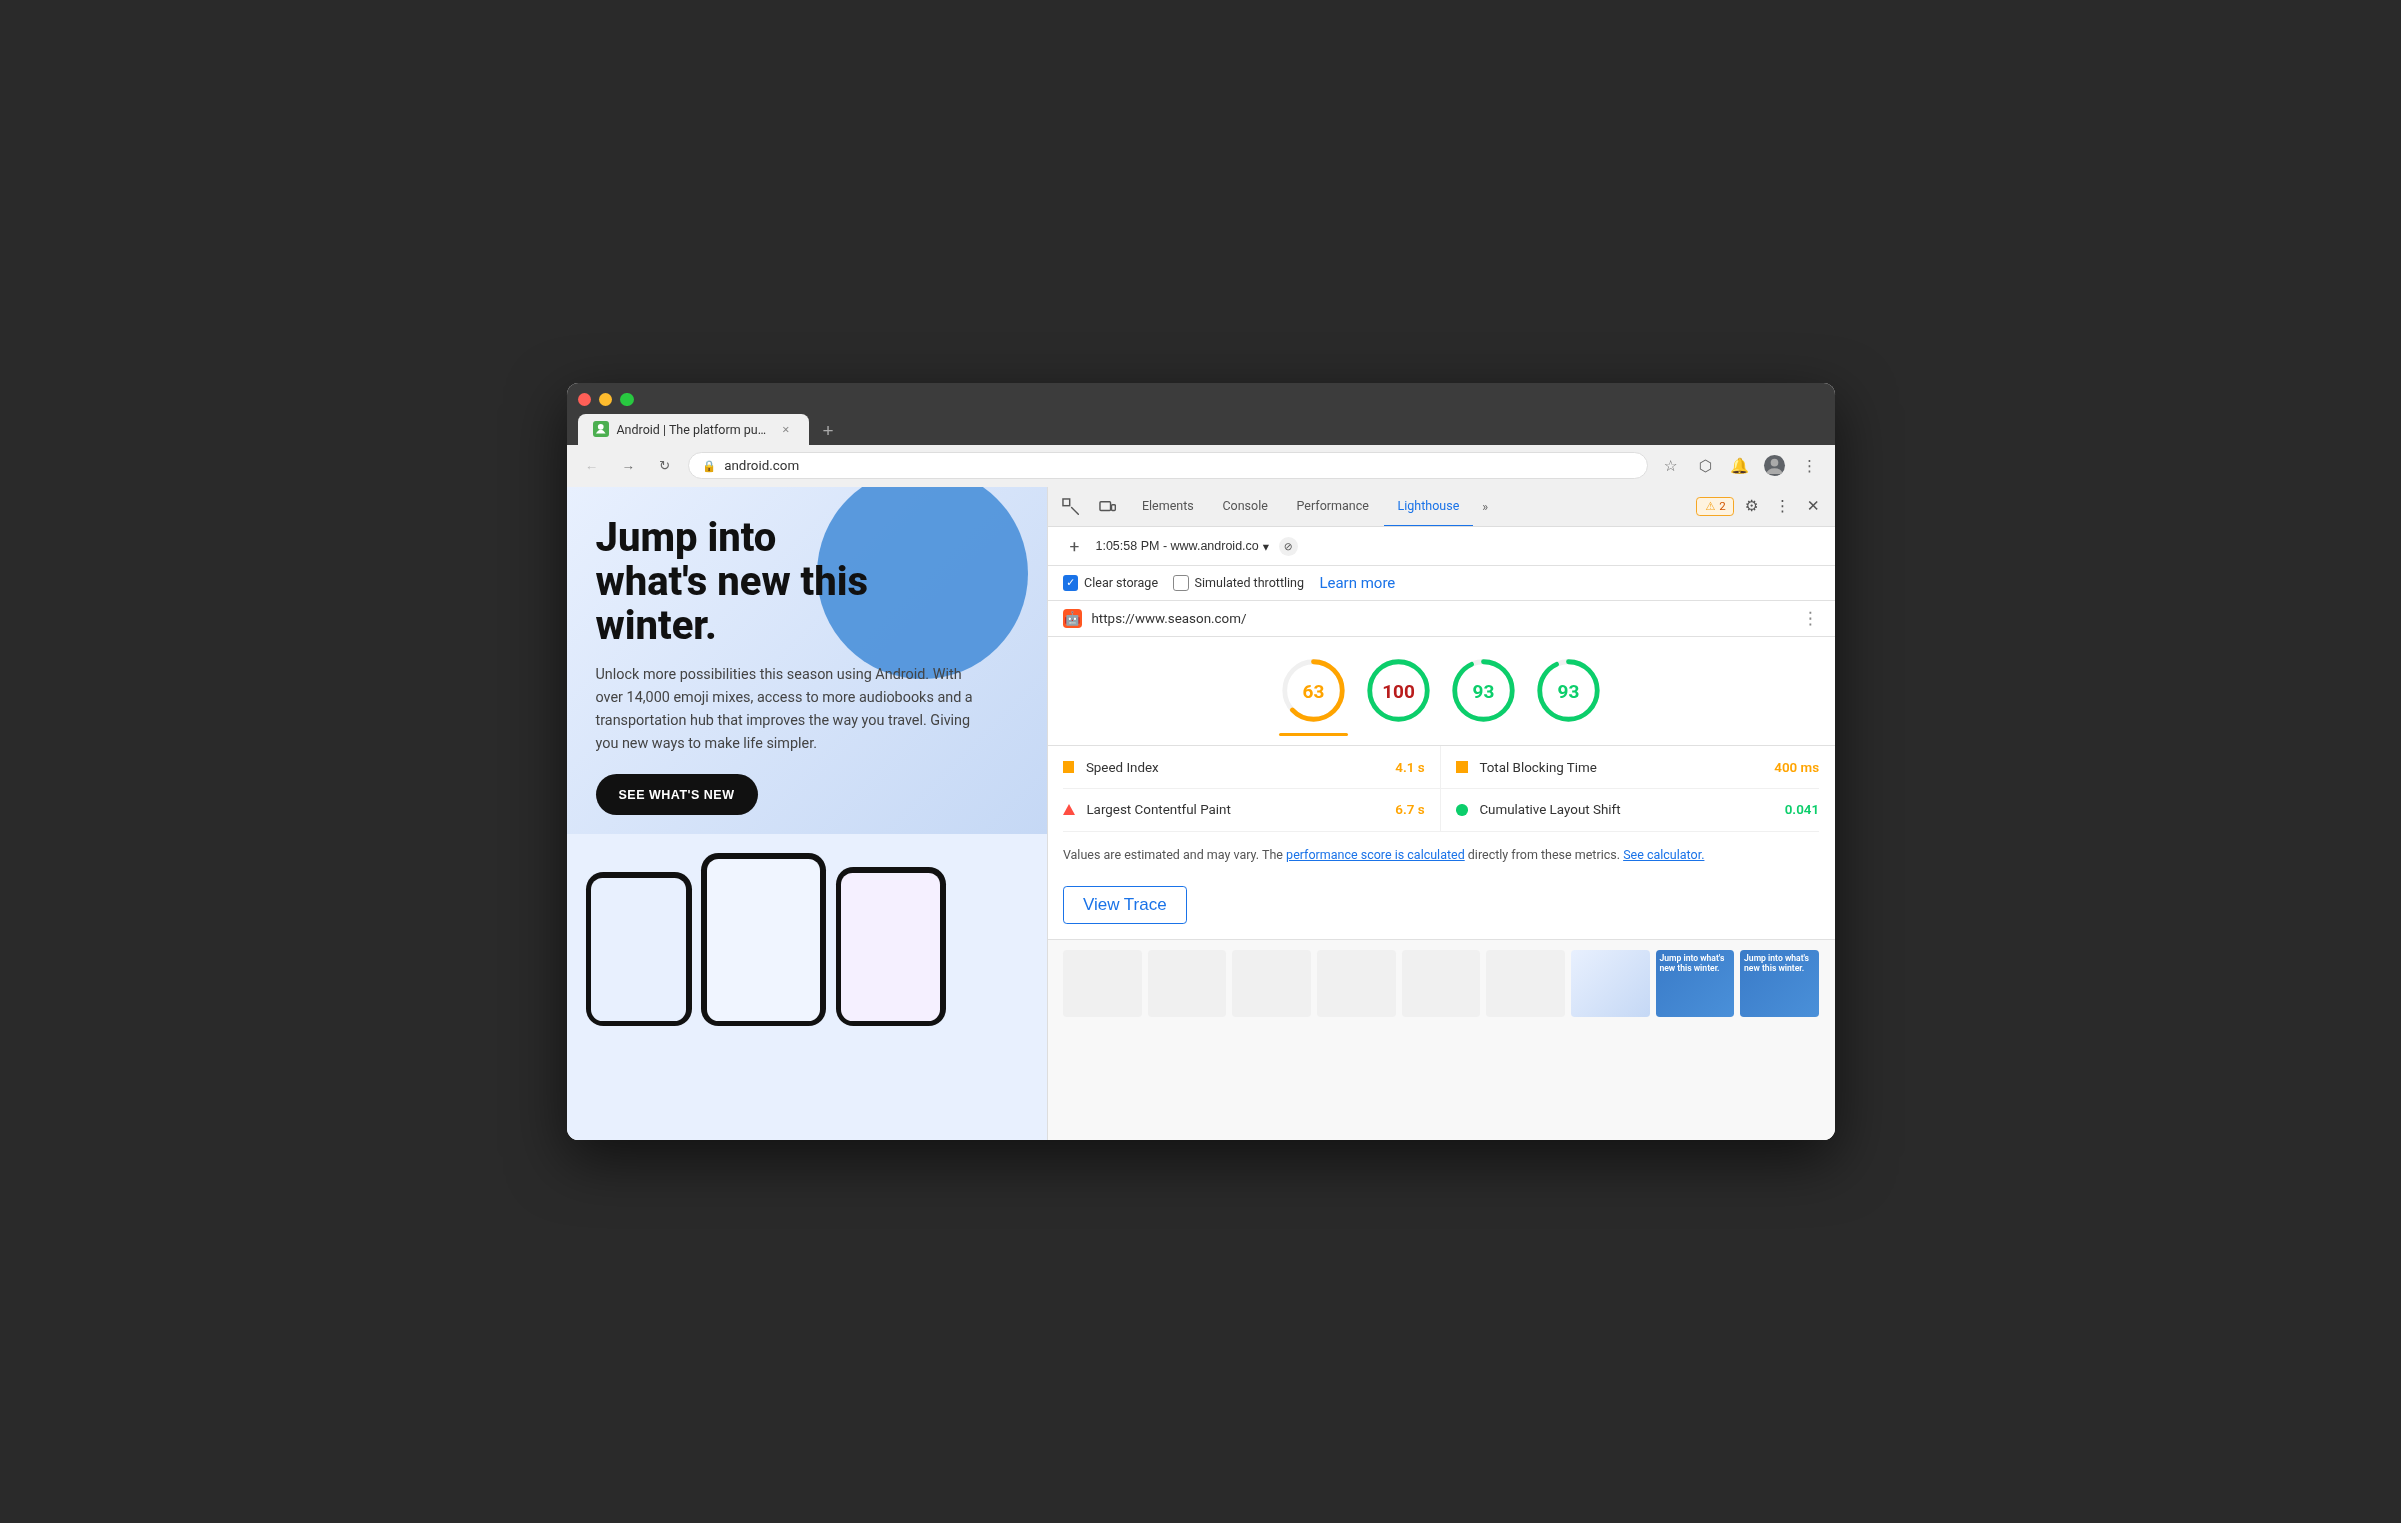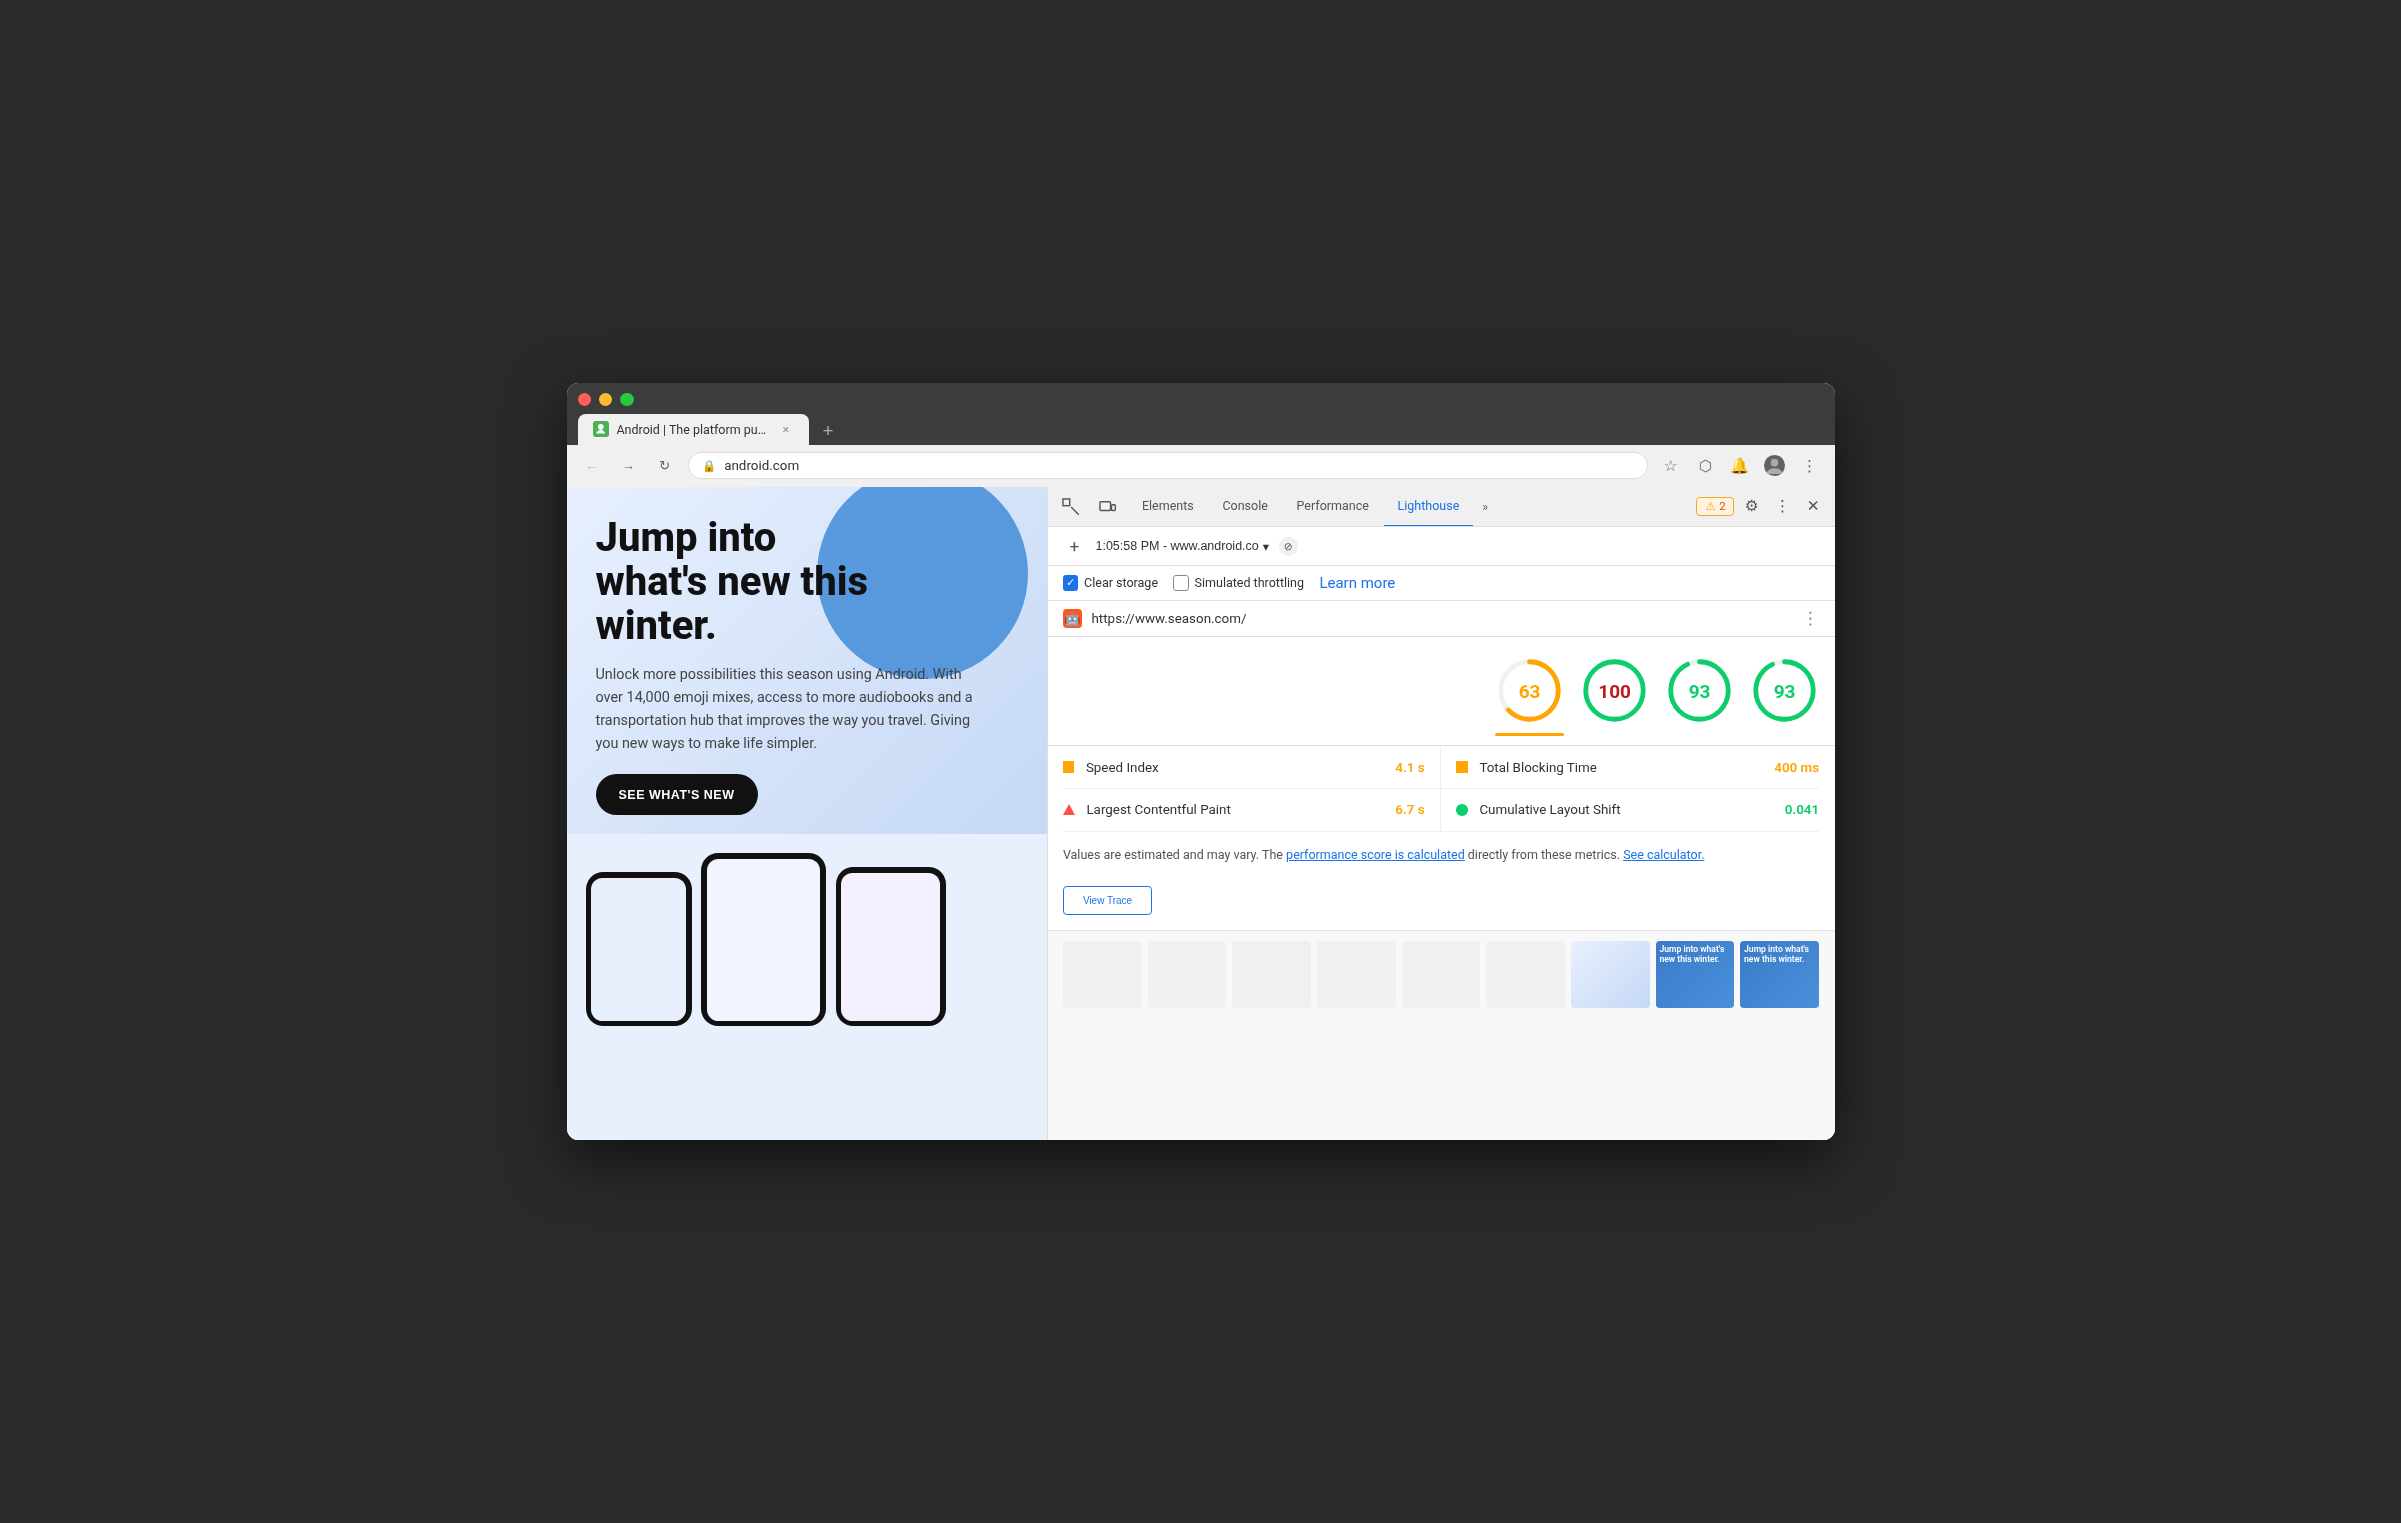--- a/index.html
+++ b/index.html
@@ -440,21 +440,21 @@
     .three-dots {
       color: #888;
       font-size: 17.3px;
       cursor: pointer;
     }
     
     .scores-area {
       background: #fff;
       padding: 19px 15.4px 9.6px 15.4px;
       display: flex;
-      justify-content: flex-end;
+      justify-content: center;
       gap: 16px;
       border-bottom: 1px solid #e0e0e0;
     }
     .score-circle {
       display: flex;
       flex-direction: column;
       align-items: center;
       gap: 3.8px;
       position: relative;
     }
@@ -552,21 +552,21 @@
     .view-trace-section {
       padding: 7.7px 15.4px 15.4px 15.4px;
       background: #fff;
     }
     .view-trace-btn {
       border: 1px solid #1a73e8;
       color: #1a73e8;
       background: transparent;
       padding: 7.7px 19px;
       border-radius: 3.8px;
-      font-size: 10px;
+      font-size: 17px;
       cursor: pointer;
     }
     
     .filmstrip {
       background: #f8f8f8;
       border-top: 1px solid #e0e0e0;
       padding: 9.6px 15.4px;
       display: flex;
       gap: 5.8px;
       align-items: center;

